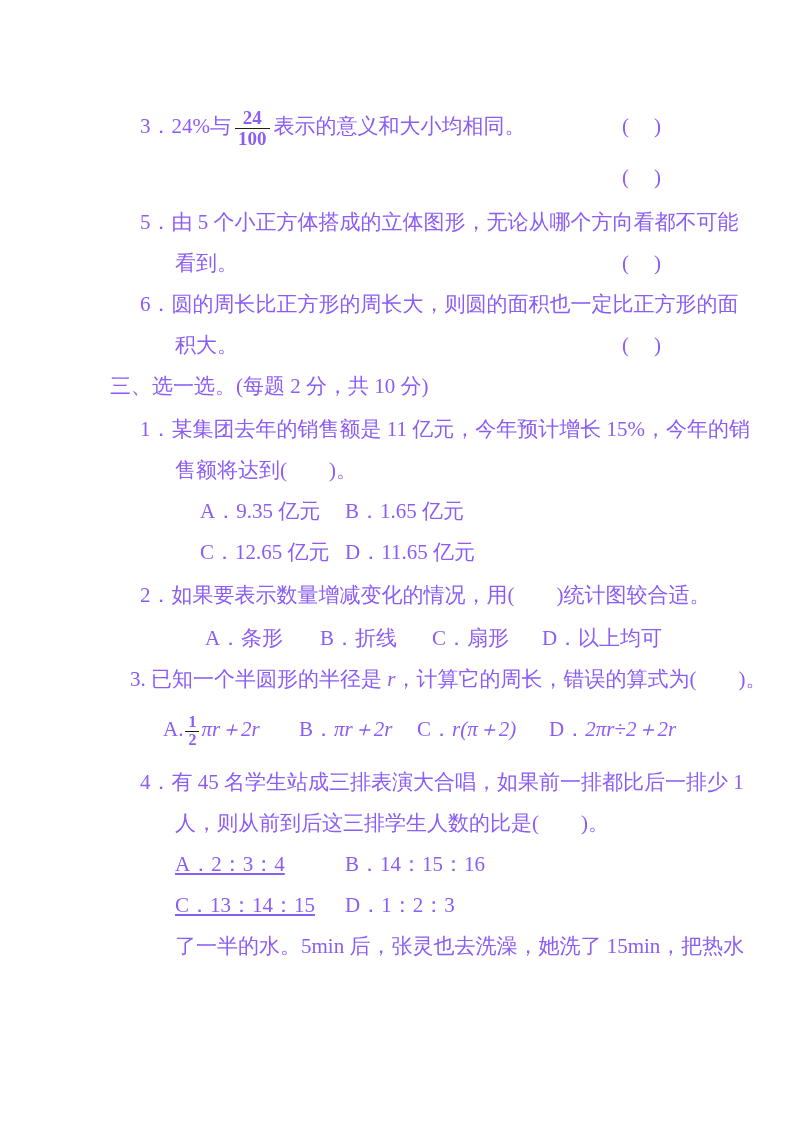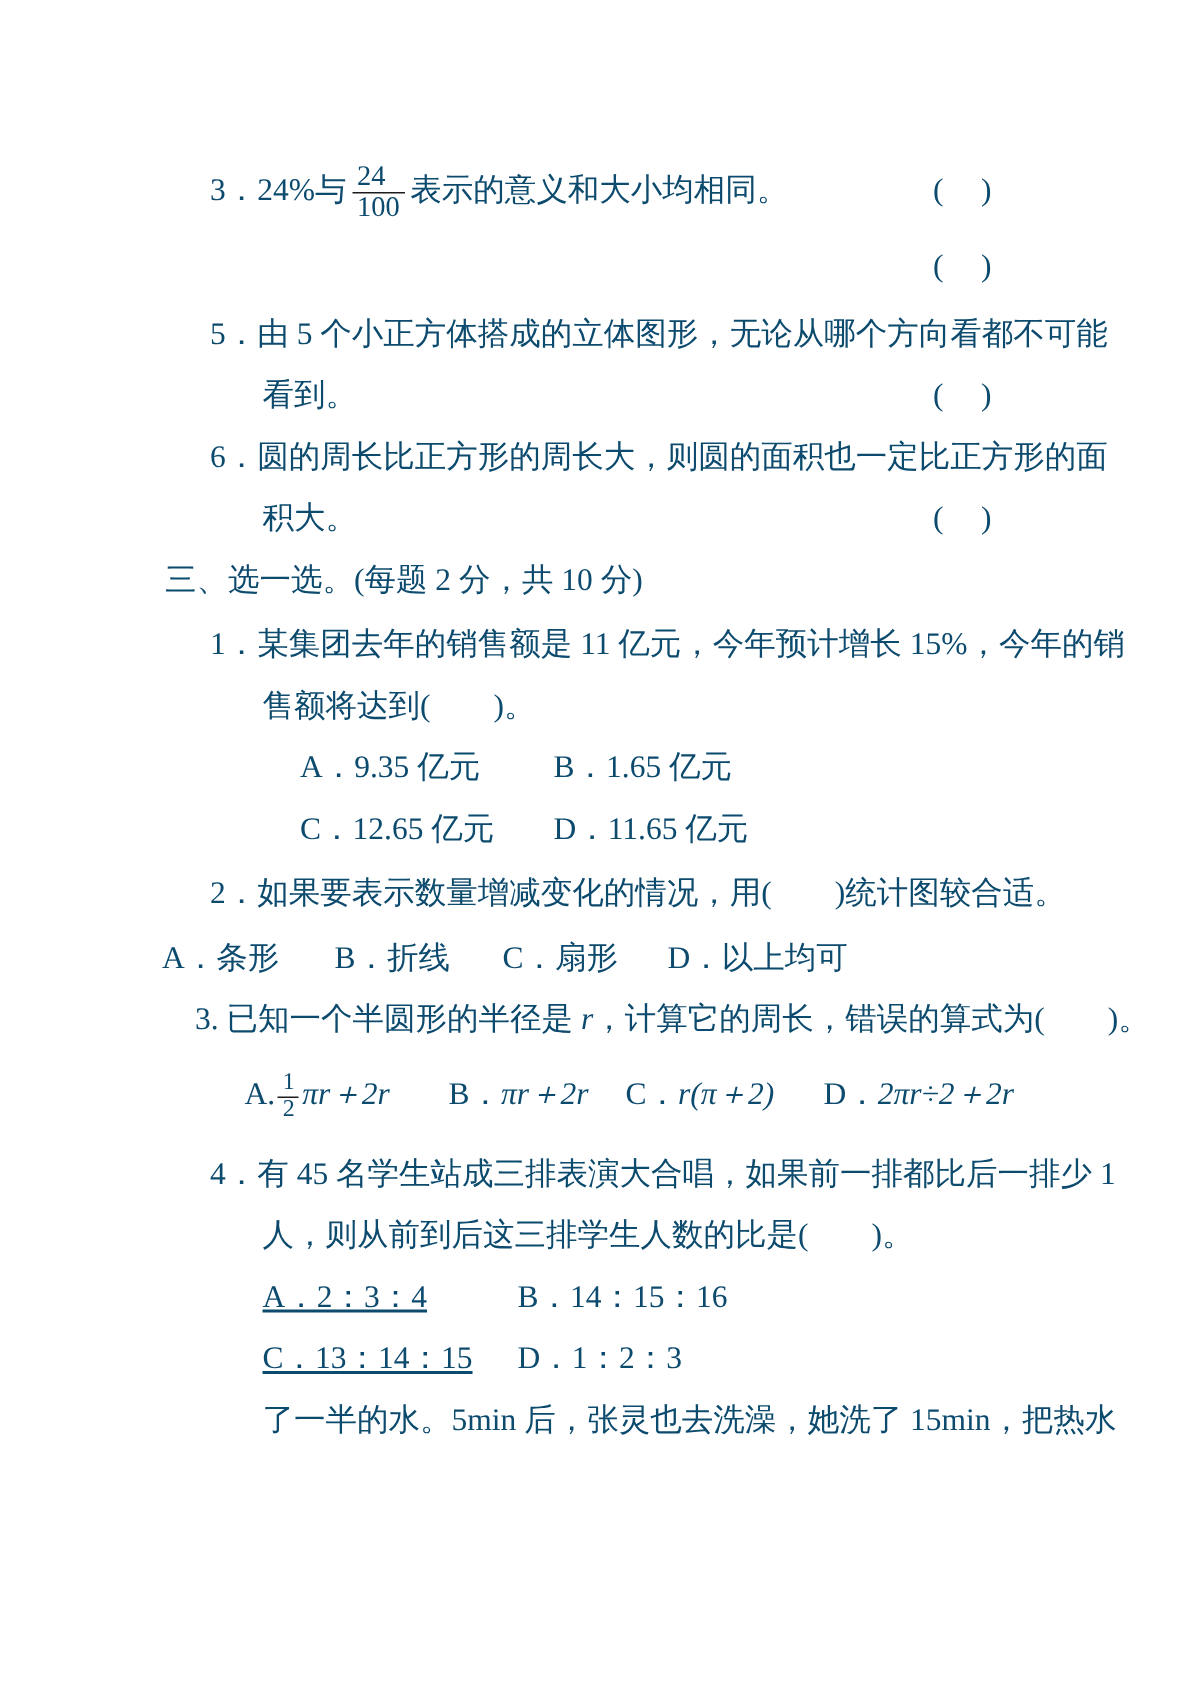--- a/index.html
+++ b/index.html
@@ -2,58 +2,60 @@
 <html><head>
 <meta charset="utf-8">
 <style>
   html,body { margin:0; padding:0; background:#ffffff; }
   .page {
     position:relative;
     width:793px; height:1122px;
     background:#ffffff;
     font-family:"Liberation Serif","DejaVu Serif",serif;
     font-size:21px;
-    color:#0c4a6e;
+    color:#8b5cf6;
     overflow:hidden;
   }
   .content { padding-top:100px; }
   .line {
     position:relative;
     display:block;
     height:41px; line-height:41px;
     margin-left:140px;
     white-space:nowrap;
   }
   .line.tall   { height:52px; line-height:52px; }
   .line.cont   { margin-left:175px;font-family:Liberation Serif, serif; }
   .line.header { margin-left:110px; }
   .bracket {
     position:absolute;
     right:130px; top:0;
     letter-spacing:2px;
   }
   .optrow { display:flex; align-items:center; }
-  .optrow.q1 { margin-left:200px;gap:24px; }
-  .optrow.q2 { margin-left:108px; }
+  .optrow.q1 { margin-left:200px; }
+  .optrow.q2 { margin-left:74px;justify-content:center; }
   .optrow.q3 { margin-left:163px; height:54px; line-height:54px; }
   .optrow.q4 { margin-left:175px; }
   .w145 { display:inline-block; width:145px; }
   .w170 { display:inline-block; width:170px;text-decoration:underline; }
   .w115 { display:inline-block; width:115px; }
   .w112 { display:inline-block; width:112px; }
   .w110 { display:inline-block; width:110px; }
   .w136 { display:inline-block; width:136px; }
   .w118 { display:inline-block; width:118px; }
   .w132 { display:inline-block; width:132px; }
   .frac {
     display:inline-block;
+    text-align:center;
     vertical-align:middle;
     line-height:1.05;
     margin:0 4px;
     font-size:19px;
+    font-weight:bold;
   }
   .frac .fnum { display:block; padding:0 3px; border-bottom:1.4px solid #1c1c1c; }
   .frac .fden { display:block; padding:0 3px; }
   .frac.small { font-size:16px; margin:0 2px; }
   .math { font-style:italic; }
   .mt5 { margin-top:5px; }
   .mt4 { margin-top:4px; }
   .mt2 { margin-top:2px; }
   .mt6 { margin-top:6px; }
 </style>

